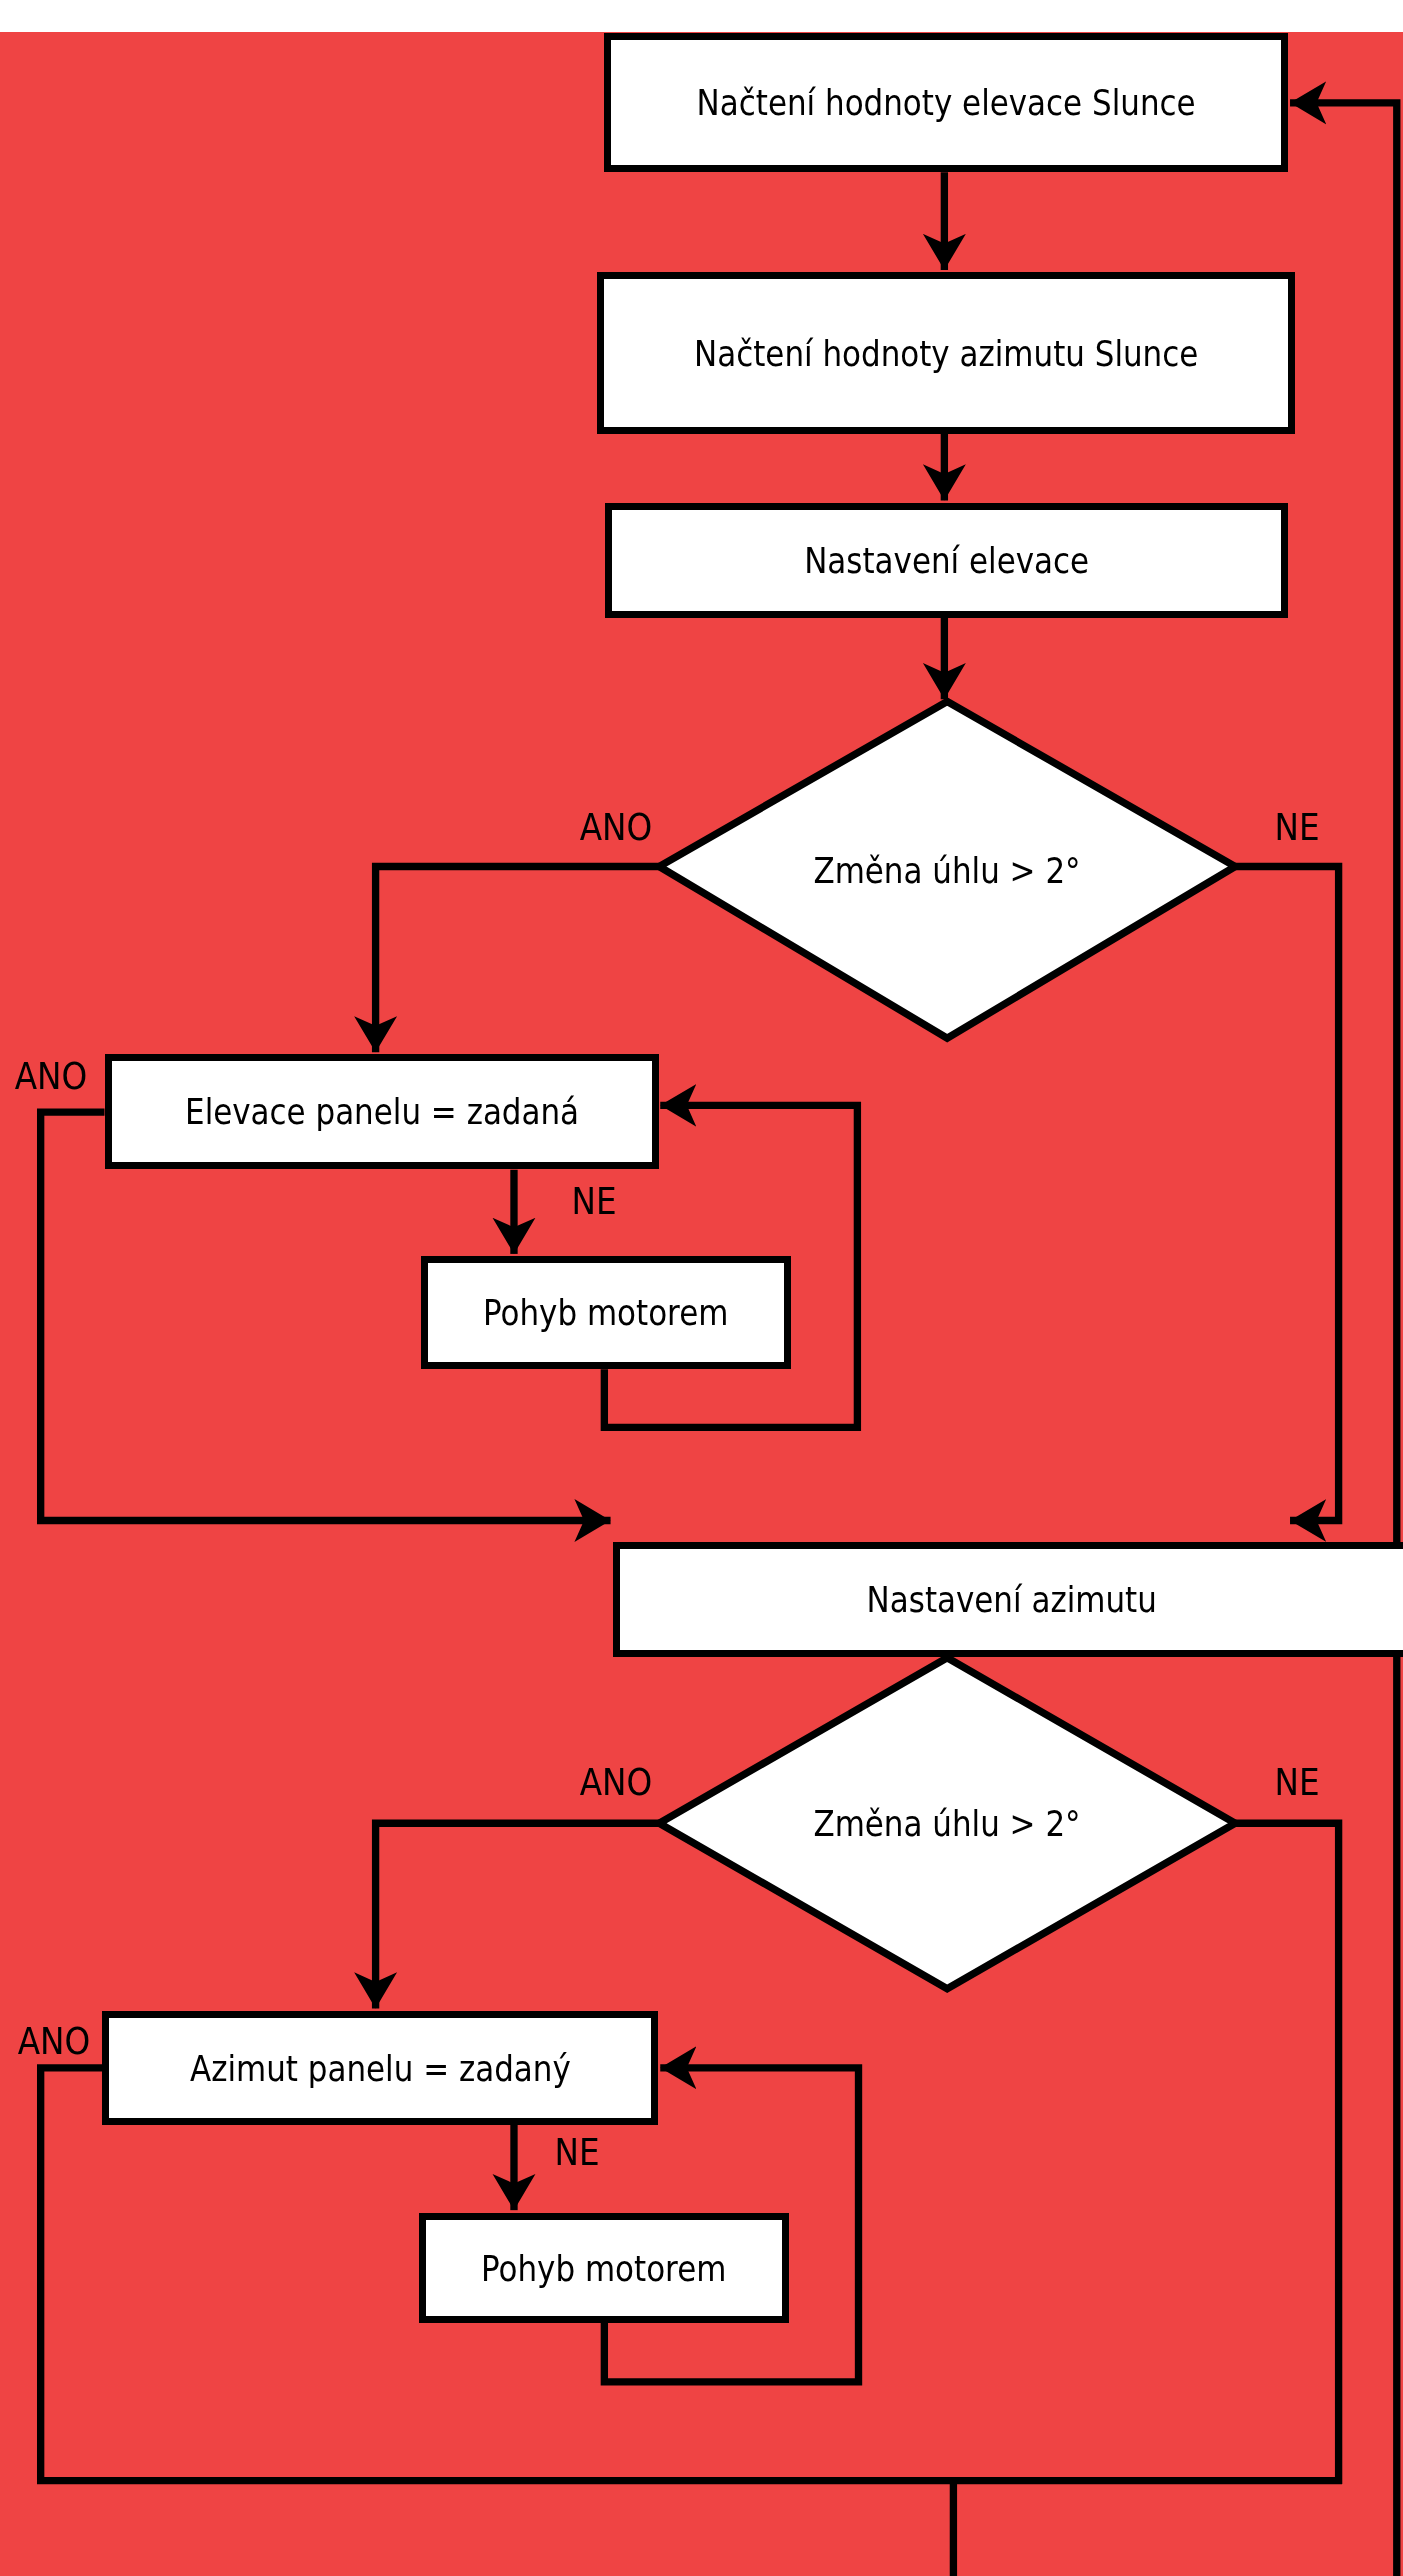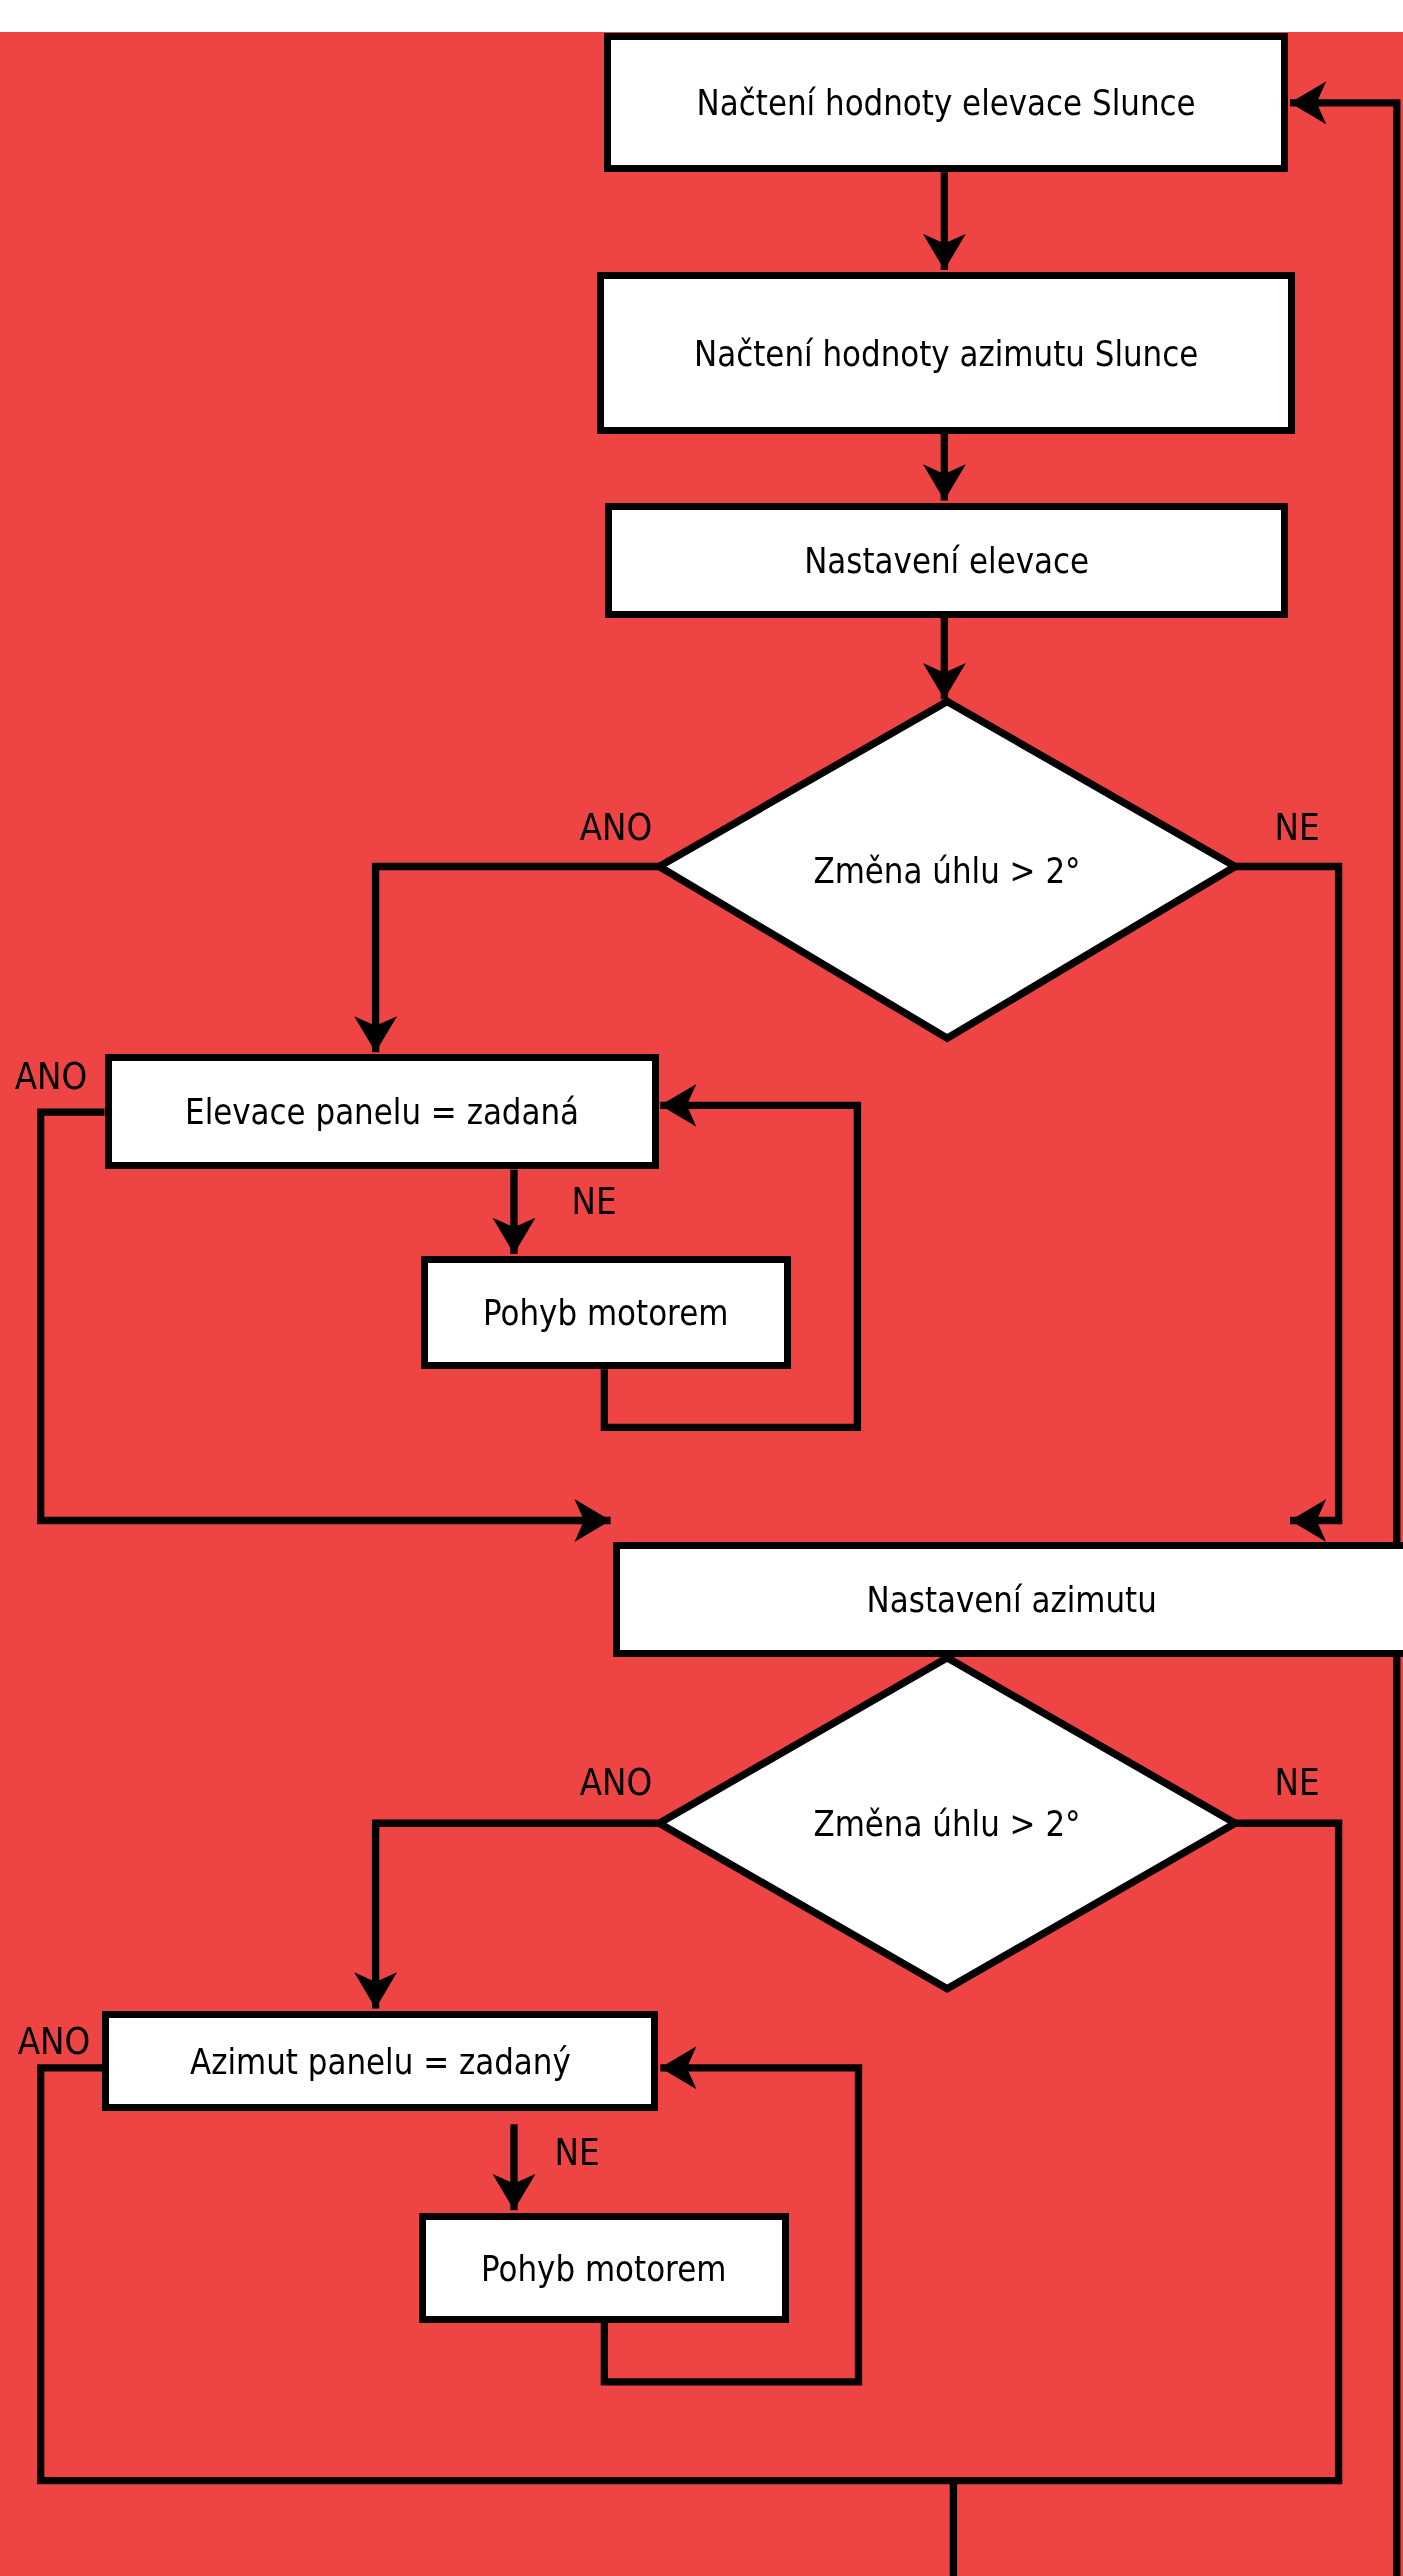--- a/index.html
+++ b/index.html
@@ -122,21 +122,21 @@
   </div>
 
   <div class="node" style="left:421px; top:1224px; width:370px; height:113px;">
     <span class="node-label">Pohyb motorem</span>
   </div>
 
   <div class="node" style="left:613px; top:1510px; width:798px; height:115px;">
     <span class="node-label">Nastavení azimutu</span>
   </div>
 
-  <div class="node" style="left:102px; top:1979px; width:556px; height:100px;">
+  <div class="node" style="left:102px; top:1979px; width:556px; height:114px;">
     <span class="node-label">Azimut panelu = zadaný</span>
   </div>
 
   <div class="node" style="left:419px; top:2181px; width:370px; height:110px;">
     <span class="node-label">Pohyb motorem</span>
   </div>
 
   <div class="decision-label" style="left:947px; top:838px;">Změna úhlu &gt; 2°</div>
 
   <div class="decision-label" style="left:947px; top:1791px;">Změna úhlu &gt; 2°</div>

